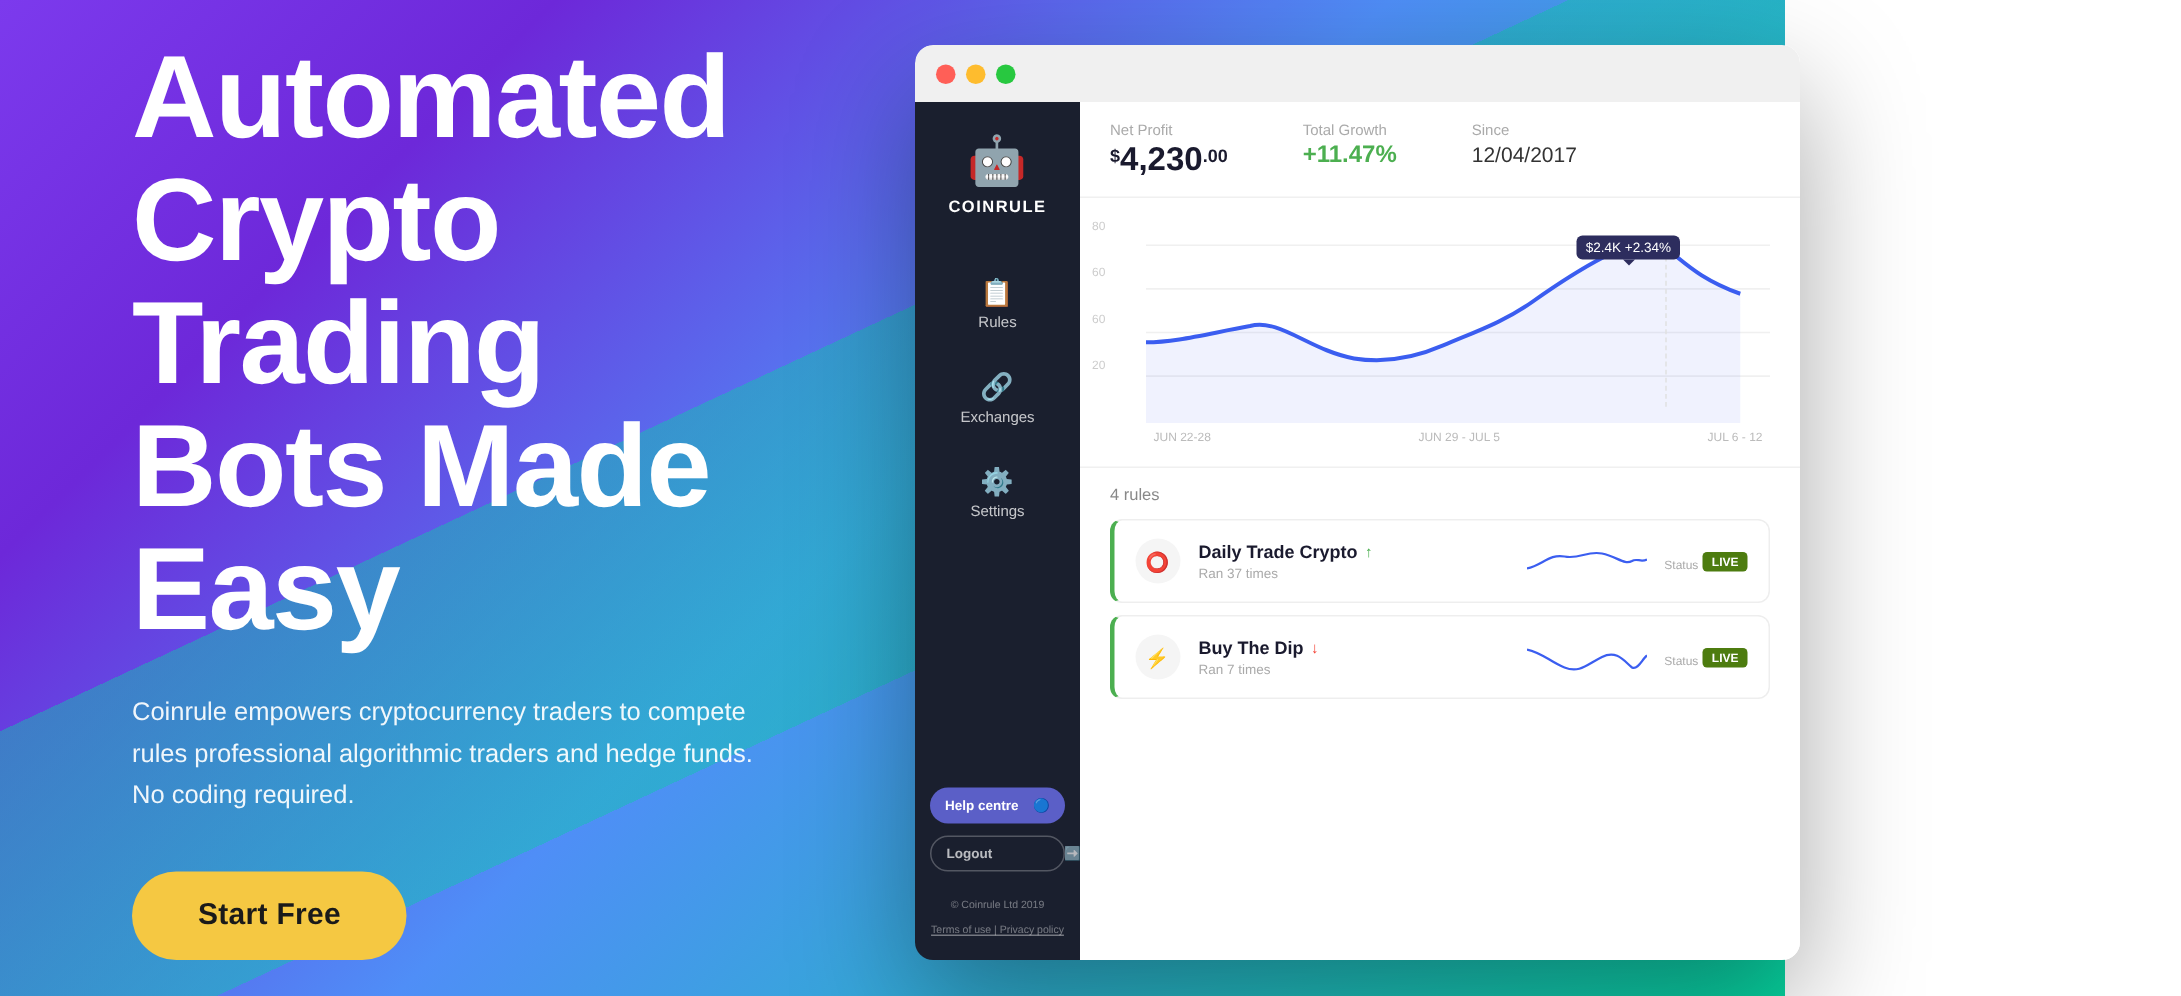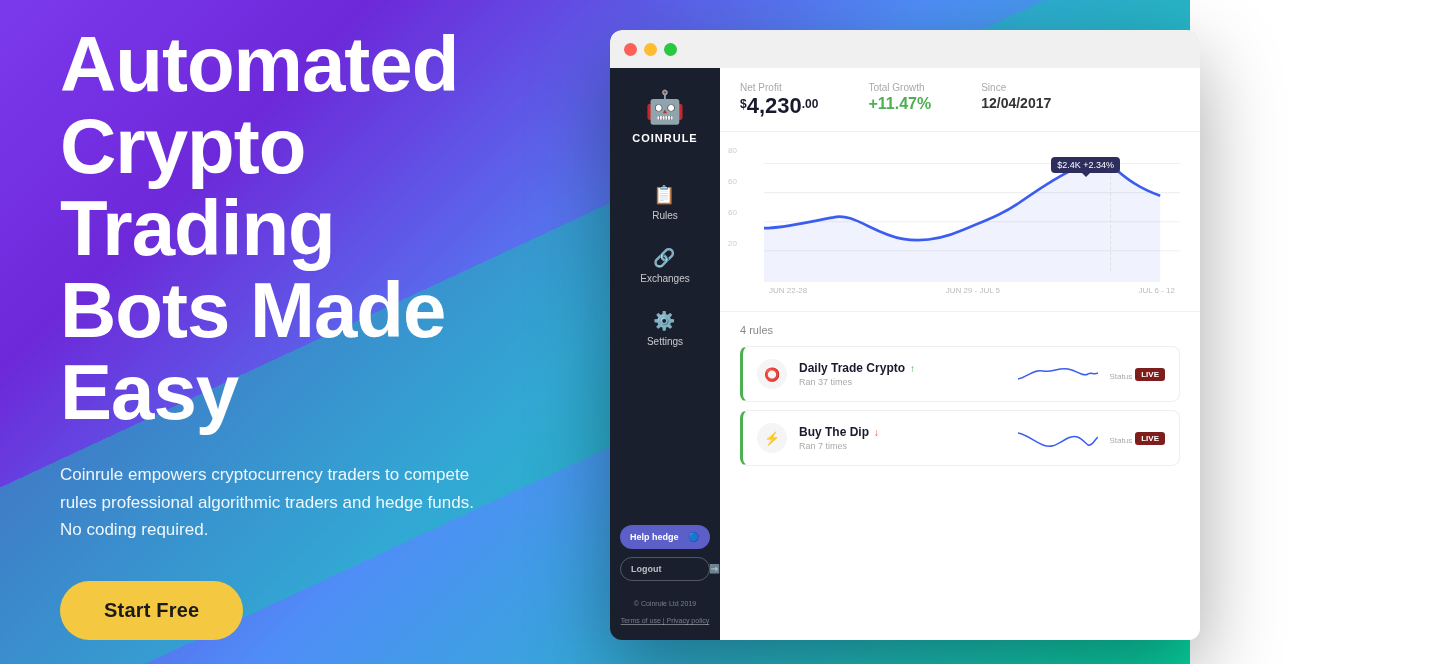--- a/index.html
+++ b/index.html
@@ -11,20 +11,21 @@
       font-family: -apple-system, BlinkMacSystemFont, 'Segoe UI', sans-serif;
     }
 
     .hero {
       width: 1190px;
       height: 664px;
       position: relative;
       background: linear-gradient(135deg, #7c3aed 0%, #6d28d9 20%, #4f8ef7 50%, #06d6a0 100%);
       display: flex;
       align-items: center;
+      padding-left: 28px;
     }
 
     
     .hero::before {
       content: '';
       position: absolute;
       top: 0; left: 0; right: 0; bottom: 0;
       background: linear-gradient(155deg, transparent 40%, rgba(15, 200, 170, 0.45) 40%, rgba(15, 200, 170, 0.45) 60%, transparent 60%);
       pointer-events: none;
     }
@@ -275,21 +276,21 @@
 
     .stat-positive {
       font-size: 16px;
       font-weight: 700;
       color: #4caf50;
     }
 
     .stat-date {
       font-size: 14px;
       color: #333;
-      font-weight: 700;
+      font-weight: 400;
     }
 
     
     .chart-area {
       padding: 10px 20px;
       height: 180px;
       position: relative;
       border-bottom: 1px solid #f0f0f0;
     }
 
@@ -401,21 +402,21 @@
       align-items: flex-end;
       gap: 3px;
     }
 
     .rule-status-label {
       font-size: 8px;
       color: #aaa;
     }
 
     .status-badge-live {
-      background: #7f1d1d;
+      background: #4d7c0f;
       color: #fff;
       border-radius: 3px;
       padding: 2px 6px;
       font-size: 8px;
       font-weight: 700;
     }
 
     .y-label {
       font-size: 8px;
       color: #ccc;
@@ -460,21 +461,21 @@
           <span class="sidebar-label">Exchanges</span>
         </div>
         <div class="sidebar-item">
           <span class="sidebar-icon">⚙️</span>
           <span class="sidebar-label">Settings</span>
         </div>
       </div>
 
       <div class="sidebar-footer">
         <button class="help-btn">
-          <span>Help hedge</span>
+          <span>Help centre</span>
           <span>🔵</span>
         </button>
         <button class="logout-btn">
           <span>Logout</span>
           <span>➡️</span>
         </button>
         <div class="sidebar-copyright">© Coinrule Ltd 2019</div>
         <div class="sidebar-links">Terms of use | Privacy policy</div>
       </div>
     </div>

